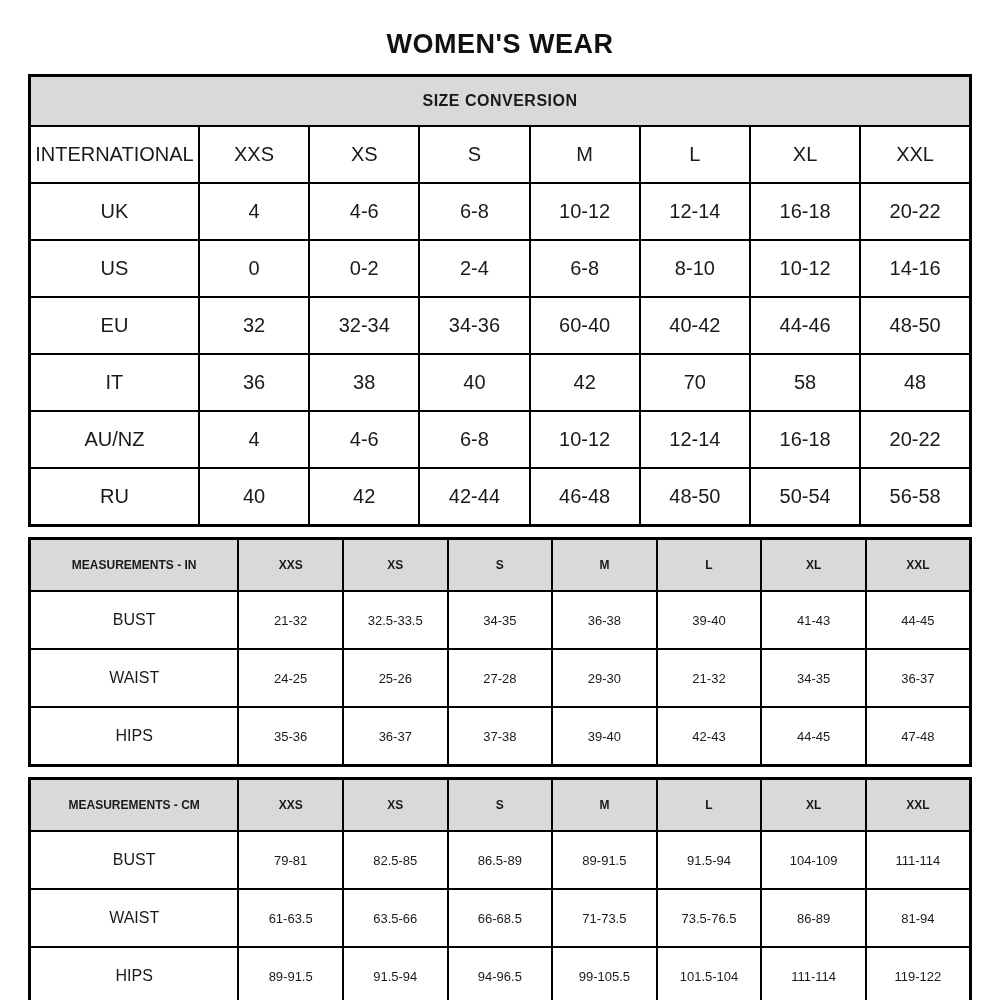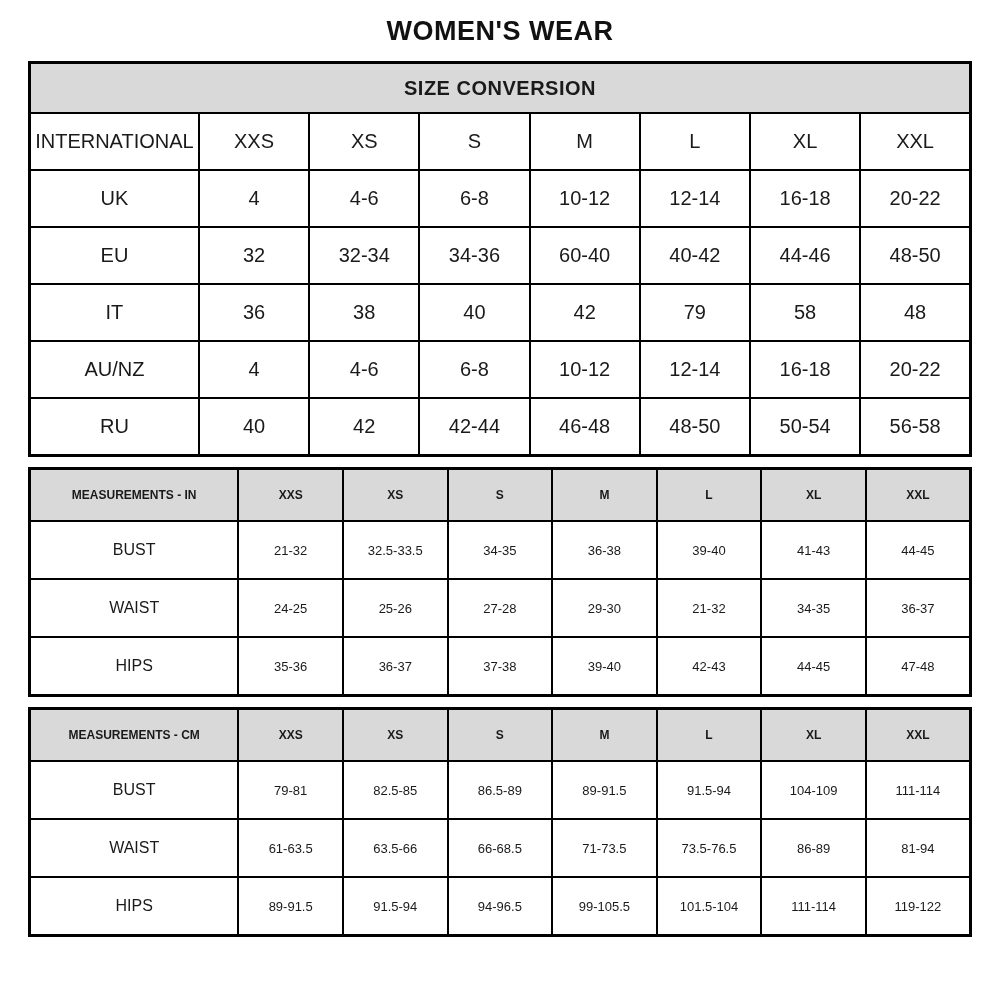--- a/index.html
+++ b/index.html
@@ -9,21 +9,21 @@
     width: 1000px;
     height: 1000px;
     overflow: hidden;
     font-family: "Liberation Sans", sans-serif;
     color: #1a1a1a;
   }
   .page {
     box-sizing: border-box;
     width: 1000px;
     height: 1000px;
-    padding: 12px 28px 14px 28px;
+    padding: 25px 28px 14px 28px;
   }
   h1.page-title {
     margin: 4px 0 14px 0;
     text-align: center;
     font-size: 27px;
     font-weight: 700;
     letter-spacing: 0.5px;
     color: #111111;
   }
   table {
@@ -38,21 +38,21 @@
     vertical-align: middle;
     padding: 0 4px;
     overflow: hidden;
     white-space: nowrap;
   }
   .gray   { background: #d9d9d9; }
   .bold   { font-weight: 700; }
 
   
   .t1 td { height: 55px; font-size: 20px; }
-  .t1 tr.title-row td { height: 48px; font-size: 20px; letter-spacing: 0.5px; text-align: center; }
+  .t1 tr.title-row td { height: 48px; font-size: 16px; letter-spacing: 0.5px; text-align: center; }
 
   
   .t2, .t3 { margin-top: 10px; }
   .t2 td, .t3 td { height: 56px; font-size: 13px; }
   .t2 tr.head td, .t3 tr.head td { height: 50px; font-size: 12px; }
 
   col.label-col-1 { width: 18%; }
   col.size-col-1  { width: 11.714%; }
   col.label-col-2 { width: 22.2%; }
   col.size-col-2  { width: 11.114%; }
@@ -93,36 +93,46 @@
           <td>UK</td>
           <td>4</td>
           <td>4-6</td>
           <td>6-8</td>
           <td>10-12</td>
           <td>12-14</td>
           <td>16-18</td>
           <td>20-22</td>
         </tr>
         <tr>
+          <td>US</td>
+          <td>0</td>
+          <td>0-2</td>
+          <td>2-4</td>
+          <td>6-8</td>
+          <td>8-10</td>
+          <td>10-12</td>
+          <td>14-16</td>
+        </tr>
+        <tr>
           <td>EU</td>
           <td>32</td>
           <td>32-34</td>
           <td>34-36</td>
           <td>60-40</td>
           <td>40-42</td>
           <td>44-46</td>
           <td>48-50</td>
         </tr>
         <tr>
           <td>IT</td>
           <td>36</td>
           <td>38</td>
           <td>40</td>
           <td>42</td>
-          <td>79</td>
+          <td>70</td>
           <td>58</td>
           <td>48</td>
         </tr>
         <tr>
           <td>AU/NZ</td>
           <td>4</td>
           <td>4-6</td>
           <td>6-8</td>
           <td>10-12</td>
           <td>12-14</td>

